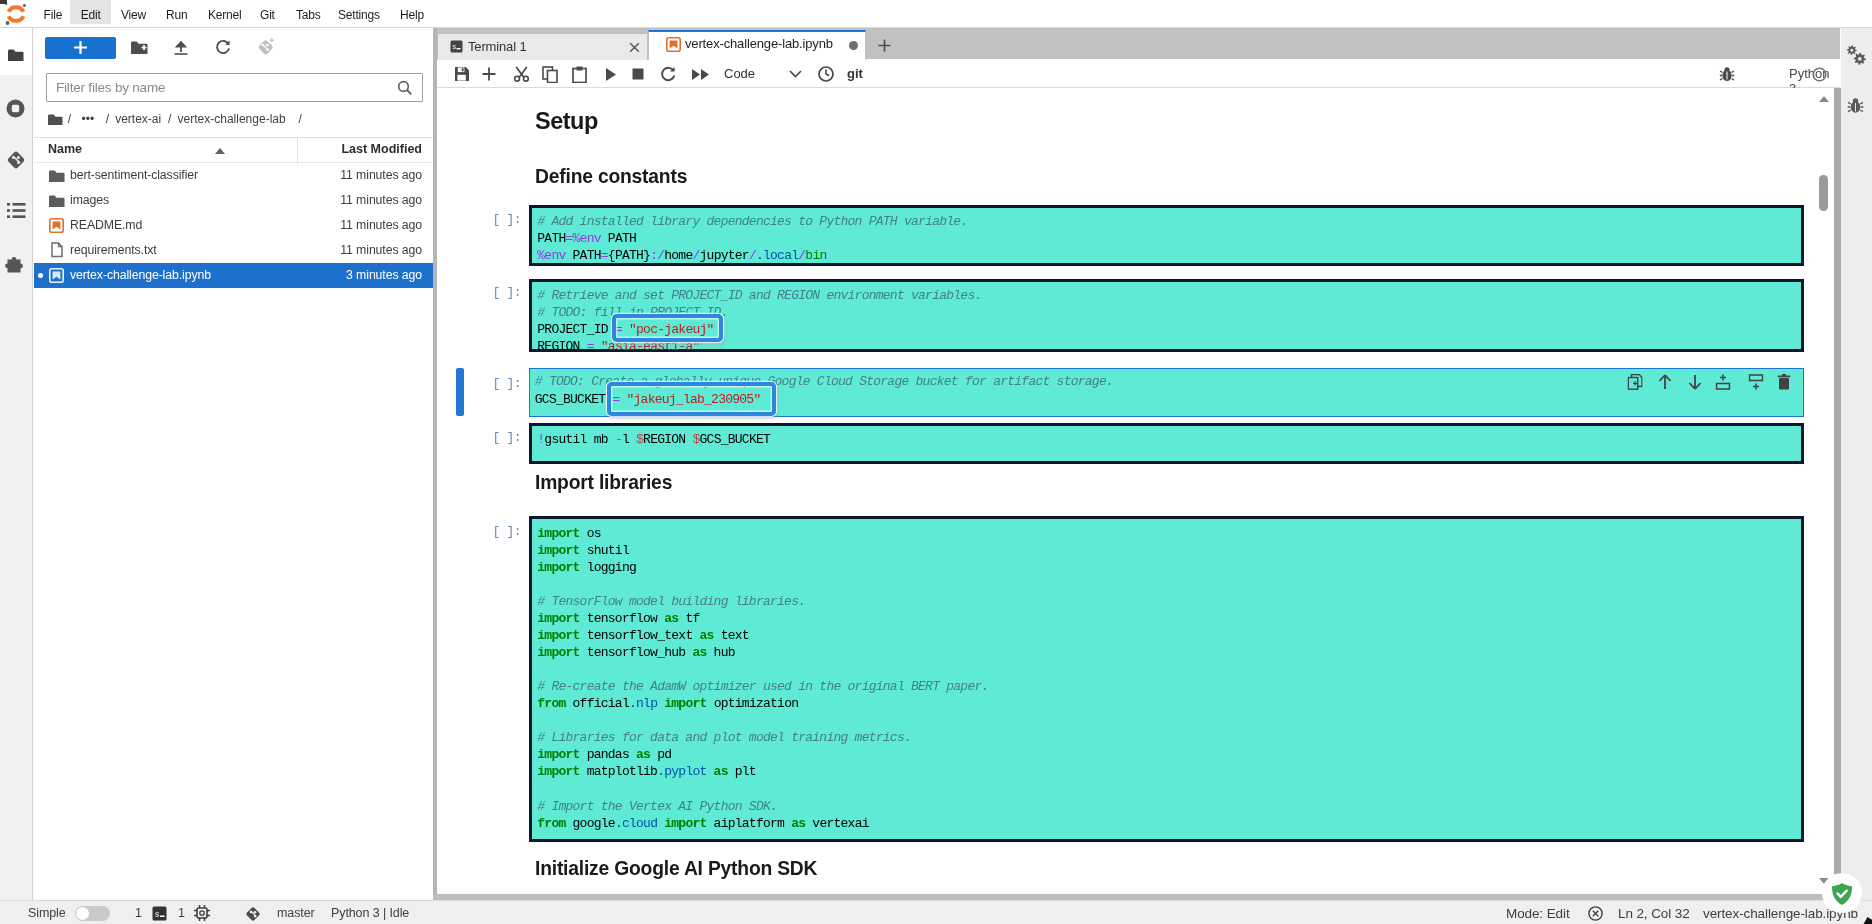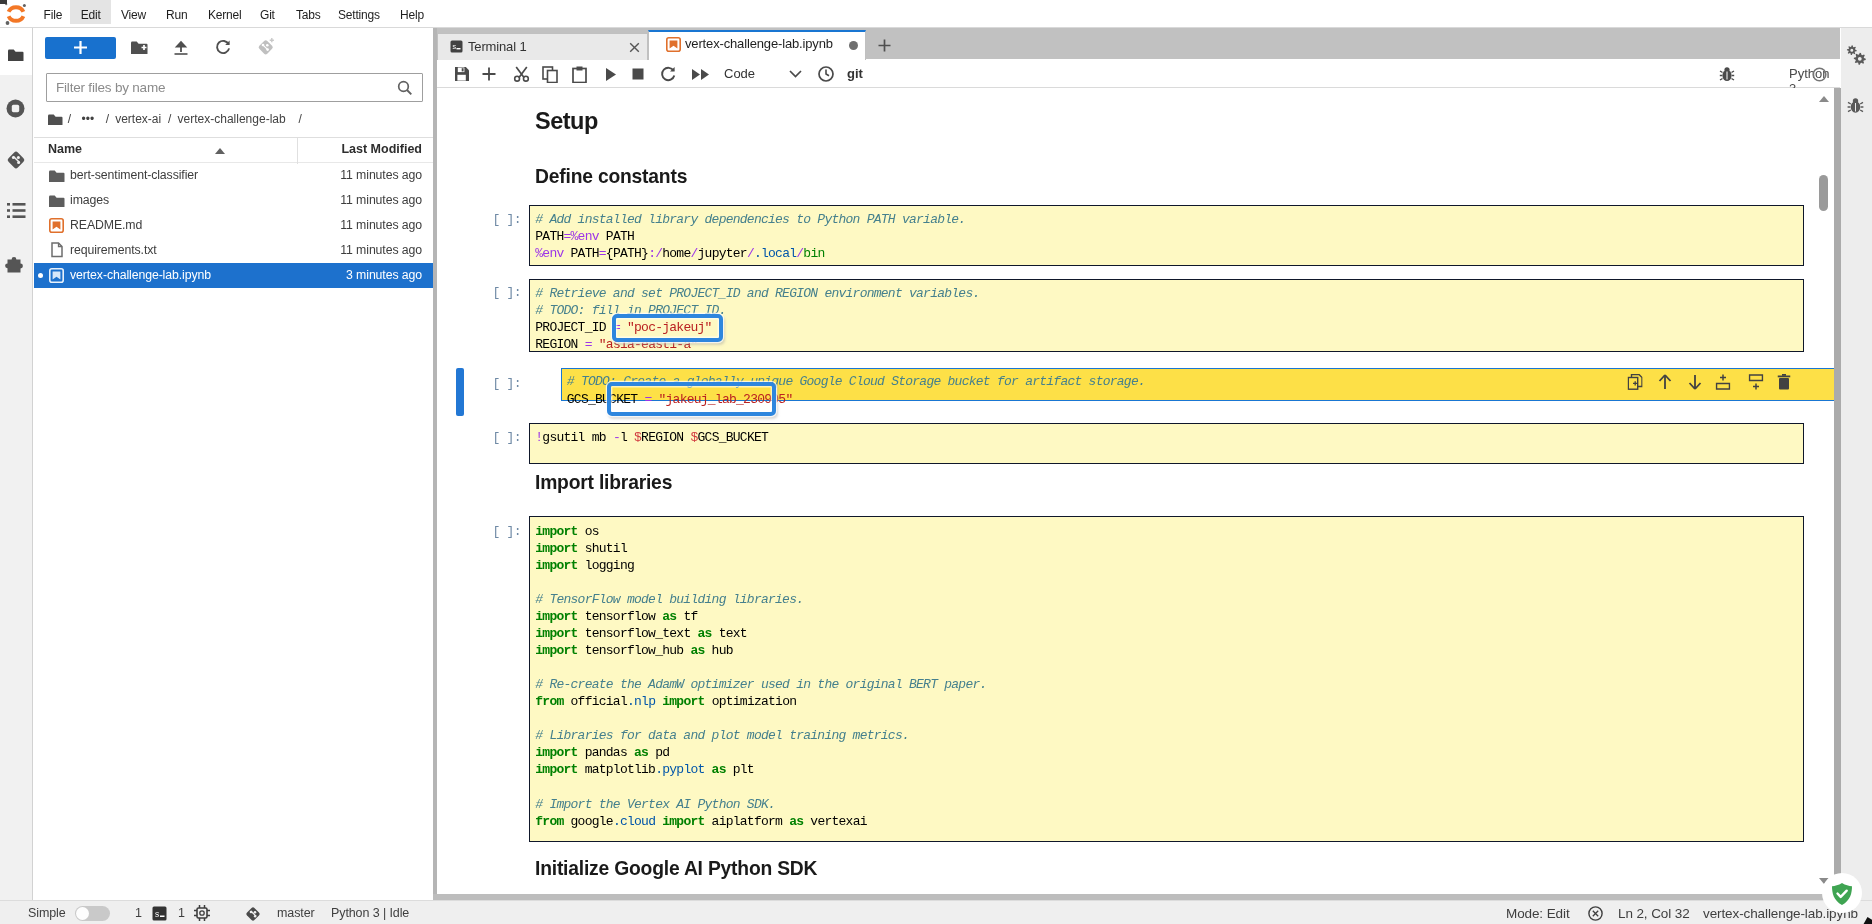--- a/index.html
+++ b/index.html
@@ -29,21 +29,21 @@
 #tabbar{left:437px;top:28px;width:1403px;height:31px;background:#c1c1c1;}
 #tab1{position:absolute;left:0;top:5px;width:211px;height:27px;background:#e9e9e9;border:1px solid #c0c0c0;border-bottom:none;}
 #tab2{position:absolute;left:211px;top:2px;width:218px;height:30px;background:#fff;border-top:2.5px solid #1976d2;border-left:1px solid #c0c0c0;border-right:1px solid #c0c0c0;}
 .tabtxt{position:absolute;top:5px;font-size:13px;letter-spacing:-0.15px;color:#333;}
 
 #toolbar{left:437px;top:60px;width:1403px;height:28px;background:#fff;border-bottom:1px solid #dadada;}
 
 #content{left:437px;top:88px;width:1397px;height:806px;background:#fff;overflow:hidden;}
 h1.md{position:absolute;left:98px;font-size:23.5px;letter-spacing:-0.5px;line-height:1;font-weight:bold;color:#1a1a1a;}
 h2.md{position:absolute;left:98px;font-size:19.3px;letter-spacing:-0.2px;line-height:1;font-weight:bold;color:#1a1a1a;}
-.cell{position:absolute;left:91.5px;width:1275px;background:#fef9c3;border:1px solid #0f172a;}
+.cell{position:absolute;left:91.5px;width:1275px;background:#5eead4;border:3px solid #0f172a;}
 .cell pre, .prompt{font-family:"Liberation Mono",monospace;font-size:13px;letter-spacing:-0.75px;line-height:17.06px;}
 .cell pre{padding-left:5.8px;color:#000;}
 .prompt{position:absolute;color:#6e89a5;}
 .c{color:#45808d;font-style:italic;}
 .k{color:#008000;font-weight:bold;}
 .o{color:#9c35e8;}
 .s{color:#ba2121;}
 .pp{color:#0055aa;}
 .bi{color:#008000;}
 .er{color:#d13a3f;}
@@ -294,21 +294,21 @@
 <span class="o">%env</span> PATH<span class="o">=</span>{PATH}<span class="o">:/</span>home<span class="o">/</span>jupyter<span class="o">/</span><span class="pp">.local</span><span class="o">/</span><span class="bi">bin</span></pre>
     </div>
 <div class="prompt" style="left:55.5px;top:123.0px;">[ ]:</div>
 <div class="cell" style="top:191px;height:73px;">
 <pre style="padding-top:4.8px;"><span class="c"># Retrieve and set PROJECT_ID and REGION environment variables.</span>
 <span class="c"># TODO: fill in PROJECT_ID.</span>
 PROJECT_ID <span class="o">=</span> <span class="s">"poc-jakeuj"</span>
 REGION <span class="o">=</span> <span class="s">"asia-east1-a"</span></pre>
     </div>
 <div class="prompt" style="left:55.5px;top:196.0px;">[ ]:</div>
-<div class="cell" style="top:280.3px;height:33px;background:#fde047;border:1.5px solid #1976d2;margin-left:32px;">
+<div class="cell" style="top:280.3px;height:49px;background:#5eead4;border:1.5px solid #1976d2;">
 <pre style="padding-top:4.2px;padding-left:5.3px;"><span class="c"># TODO: Create a globally unique Google Cloud Storage bucket for artifact storage.</span>
 GCS_BUCKET <span class="o">=</span> <span class="s">"jakeuj_lab_230905"</span></pre>
     </div>
 <div class="prompt" style="left:55.5px;top:286.5px;">[ ]:</div>
 <div class="abs" style="left:19.3px;top:279.6px;width:7.7px;height:48.7px;background:#2277d4;border-radius:2px;"></div>
 <svg class="cticon" style="left:1198px;top:294px;" width="15" height="16" viewBox="0 0 15 16">
       <path d="M4 3.5 v-3 h7.5 l3 3 v9 h-4" fill="none" stroke="#424242" stroke-width="1.4"></path>
       <rect x="0.8" y="3.5" width="9.4" height="11.7" fill="none" stroke="#424242" stroke-width="1.4"></rect>
       <path d="M5.5 9.4 h4.4 M7.7 7.2 v4.4" stroke="#424242" stroke-width="1.3"></path>
     </svg>

